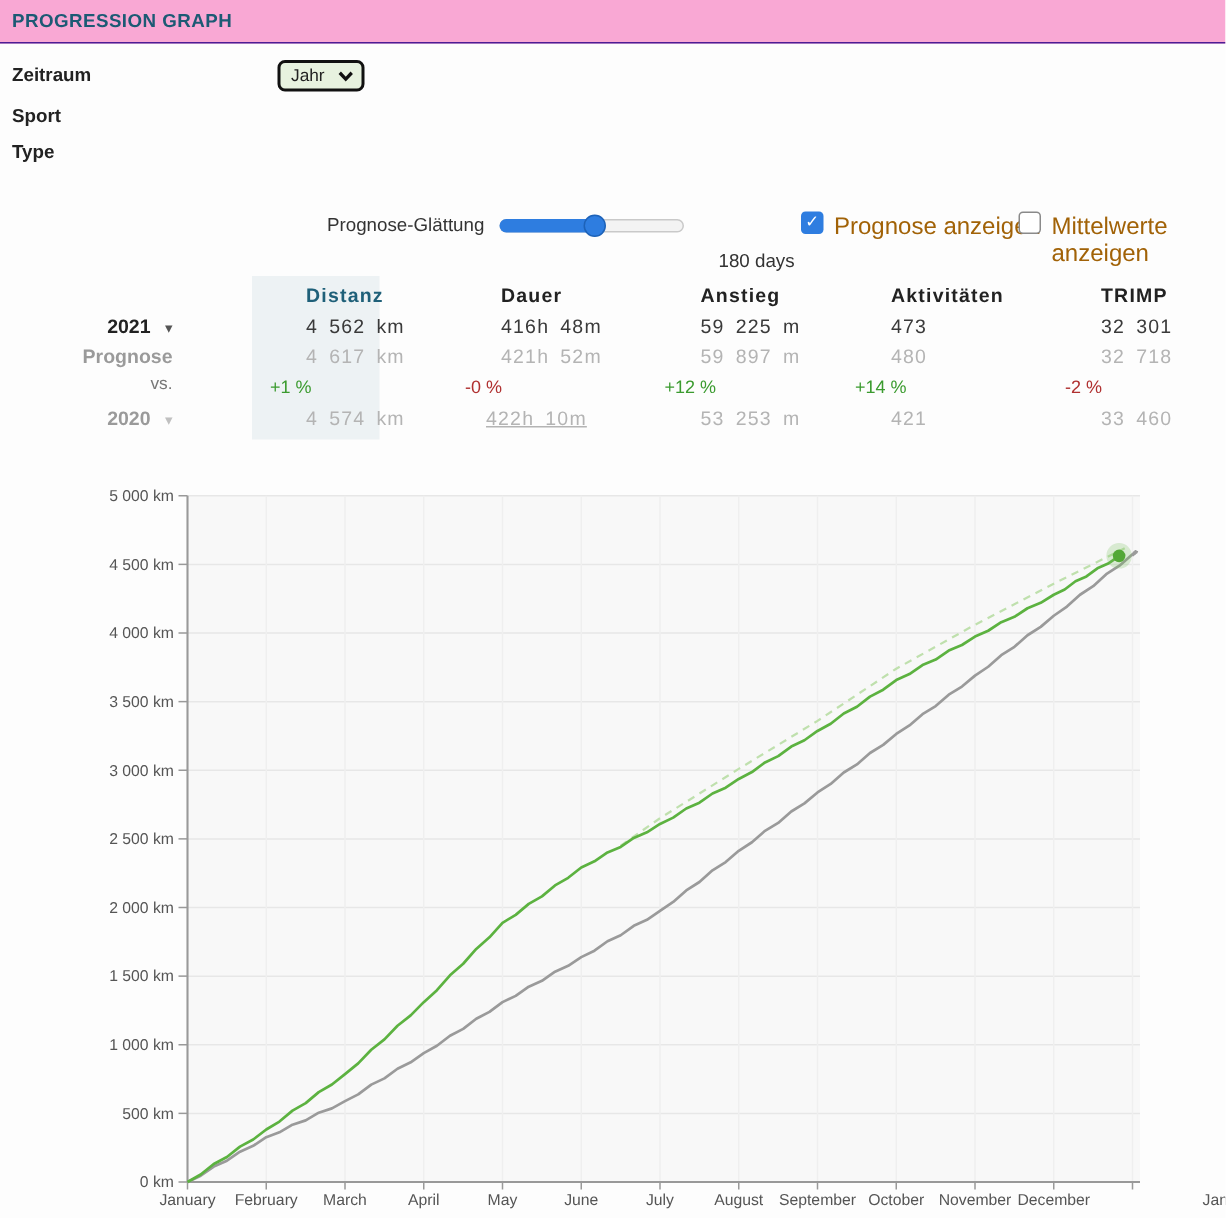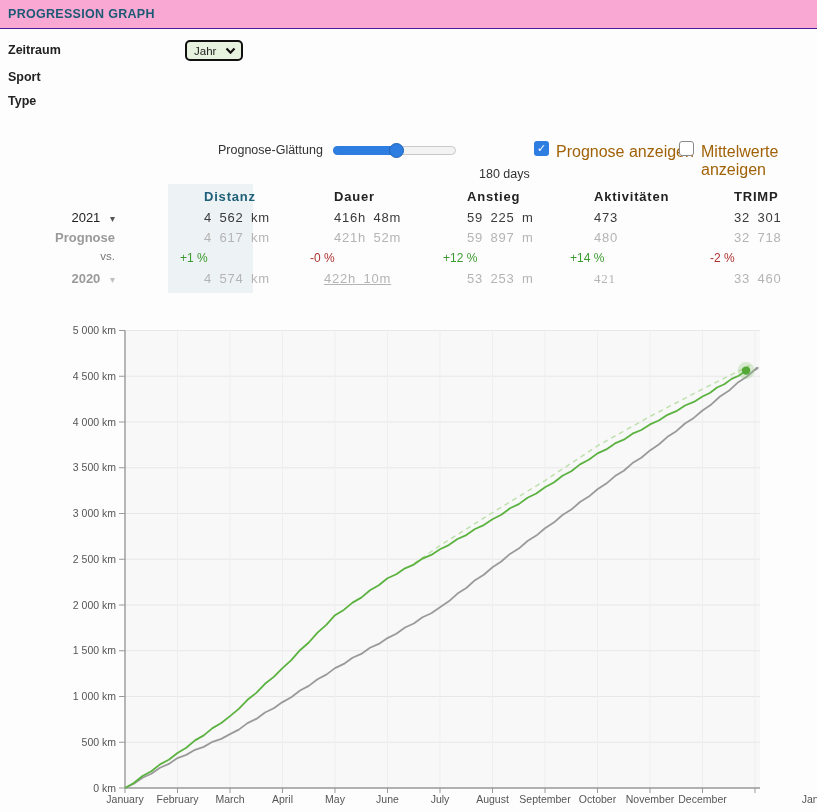--- a/index.html
+++ b/index.html
@@ -44,21 +44,21 @@
   .stat-highlight { position:absolute; left:168px; top:184px; width:85px; height:109px;
                     background:#edf2f4; }
   .scell { position:absolute; white-space:nowrap; font-size:13px; }
   .scell.num { letter-spacing:.8px; word-spacing:3px;margin-left:24px; }
   .s-colhead { font-weight:bold; color:#222; }
   .s-colhead.hl { color:#1f6079; }
   .s-current { color:#3a3a3a; }
   .s-muted { color:#b4b4b4; }
   .s-pos { color:#3b9b2f; font-size:12px; }
   .s-neg { color:#b03030; font-size:12px; }
-  .s-rowlabel { font-weight:normal; color:#222; }
+  .s-rowlabel { font-weight:bold; color:#222; }
   .s-rowlabel .arr { color:#555; font-size:10px; margin-left:6px; }
   .s-rowlabel.muted { font-weight:bold; color:#9a9a9a; }
   .s-rowlabel.muted .arr { color:#c0c0c0; }
   .s-vs { color:#777; font-size:11.5px; font-weight:normal; }
 
   
   #chart-wrap { position:absolute; left:0; top:310px; width:817px; height:502px; }
   svg text { font-family:"Liberation Sans","DejaVu Sans",sans-serif; }
 </style>
 </head>
@@ -119,21 +119,21 @@
       <span class="scell s-rowlabel s-vs" style="right: 702px; top: 250px;">vs.</span>
       <span class="scell s-pos" style="left: 180px; top: 251px;">+1 %</span>
       <span class="scell s-neg" style="left: 310px; top: 251px;">-0 %</span>
       <span class="scell s-pos" style="left: 443px; top: 251px;">+12 %</span>
       <span class="scell s-pos" style="left: 570px; top: 251px;">+14 %</span>
       <span class="scell s-neg" style="left: 710px; top: 251px;">-2 %</span>
       <span class="scell s-rowlabel muted" style="right: 702px; top: 271px;">2020 <span class="arr">▾</span></span>
       <span class="scell num s-muted" style="left: 180px; top: 271px; text-align: center;">4 574 km</span>
       <span class="scell num s-muted" style="left: 300px; top: 271px; text-decoration: underline;">422h 10m</span>
       <span class="scell num s-muted" style="left: 443px; top: 271px;">53 253 m</span>
-      <span class="scell num s-muted" style="left: 570px; top: 271px; font-family: Liberation Serif, serif;">421</span>
+      <span class="scell num s-muted" style="left: 570px; top: 271px;">421</span>
       <span class="scell num s-muted" style="left: 710px; top: 271px;">33 460</span>
     </div>
 
   <div id="chart-wrap">
     <svg id="chart" width="817" height="502" viewBox="0 310 817 502">
         <rect x="125" y="330.5" width="635" height="457.5" fill="#f8f8f8"></rect>
         <line x1="119" y1="788" x2="125" y2="788" stroke="#999" stroke-width="1"></line>
         <text x="116" y="791.5" text-anchor="end" font-size="10.5" fill="#555">0 km</text>
         <line x1="125" y1="742.25" x2="760" y2="742.25" stroke="#e7e7e7" stroke-width="1"></line>
         <line x1="119" y1="742.25" x2="125" y2="742.25" stroke="#999" stroke-width="1"></line>

